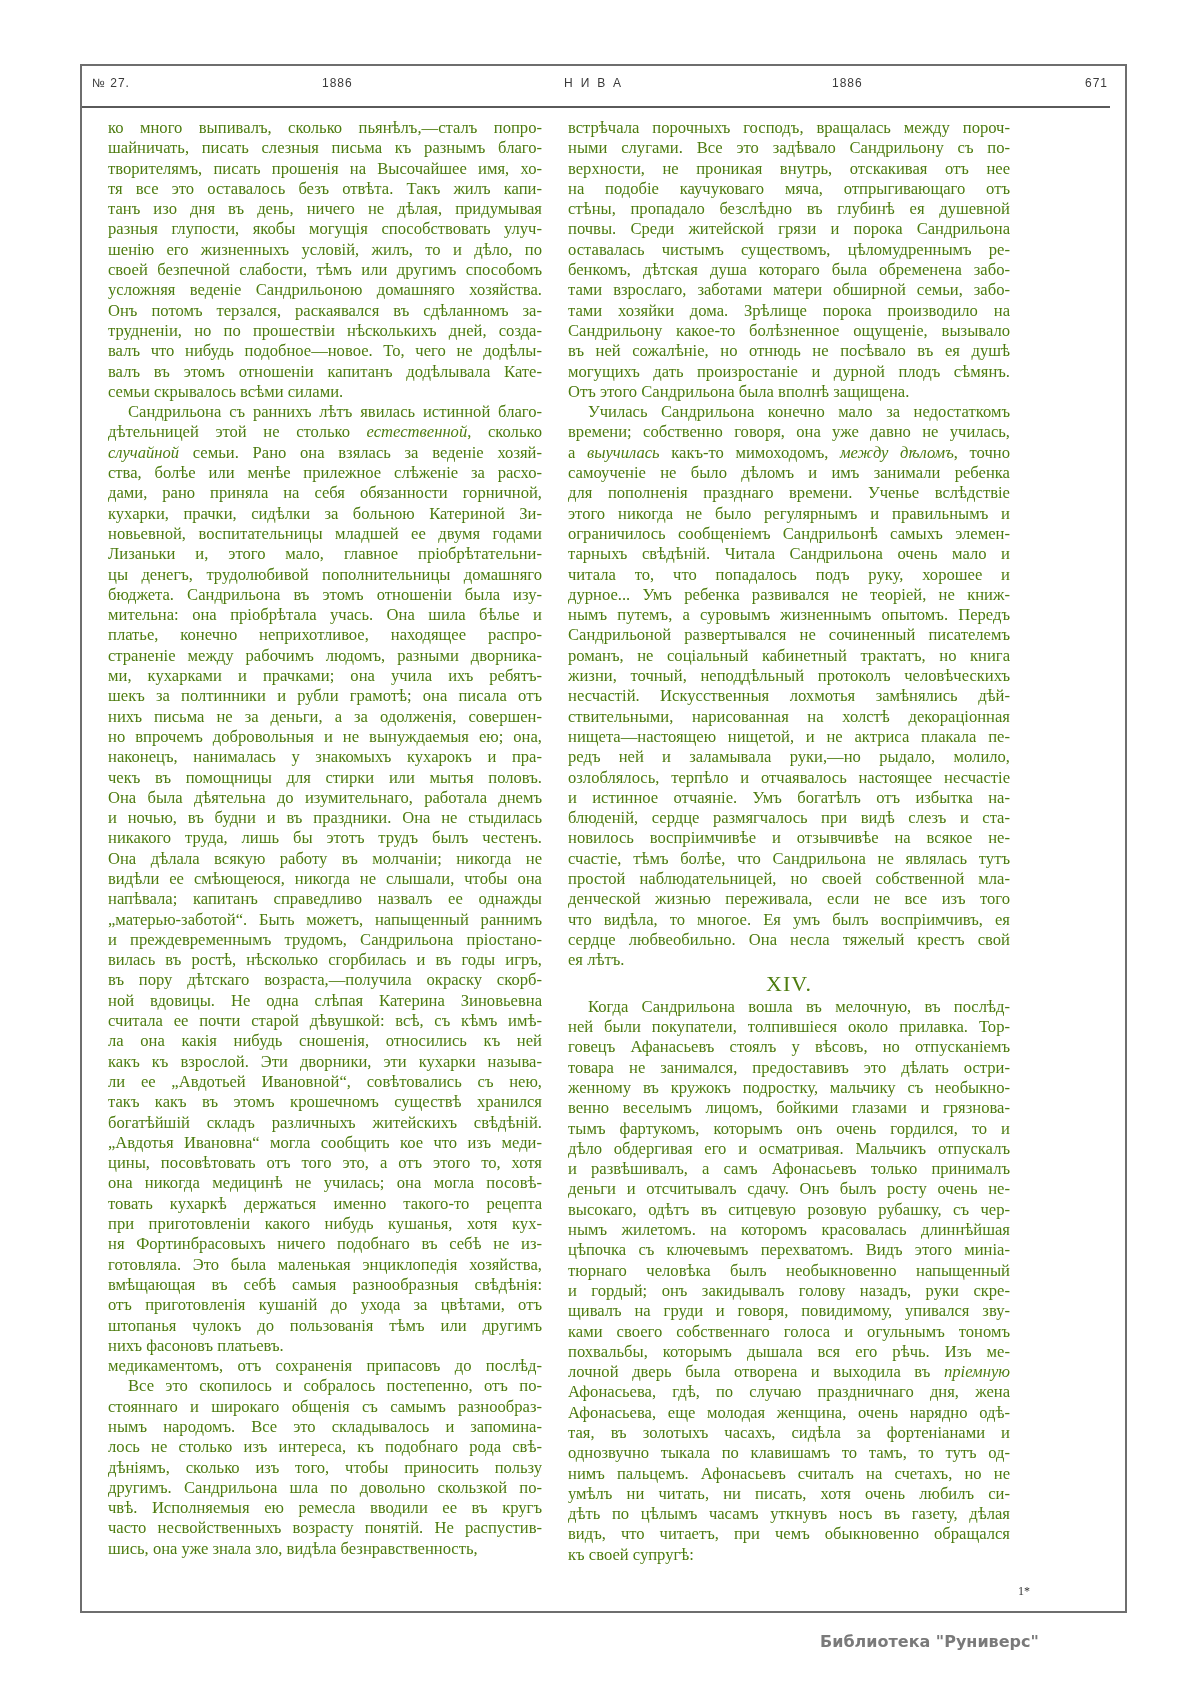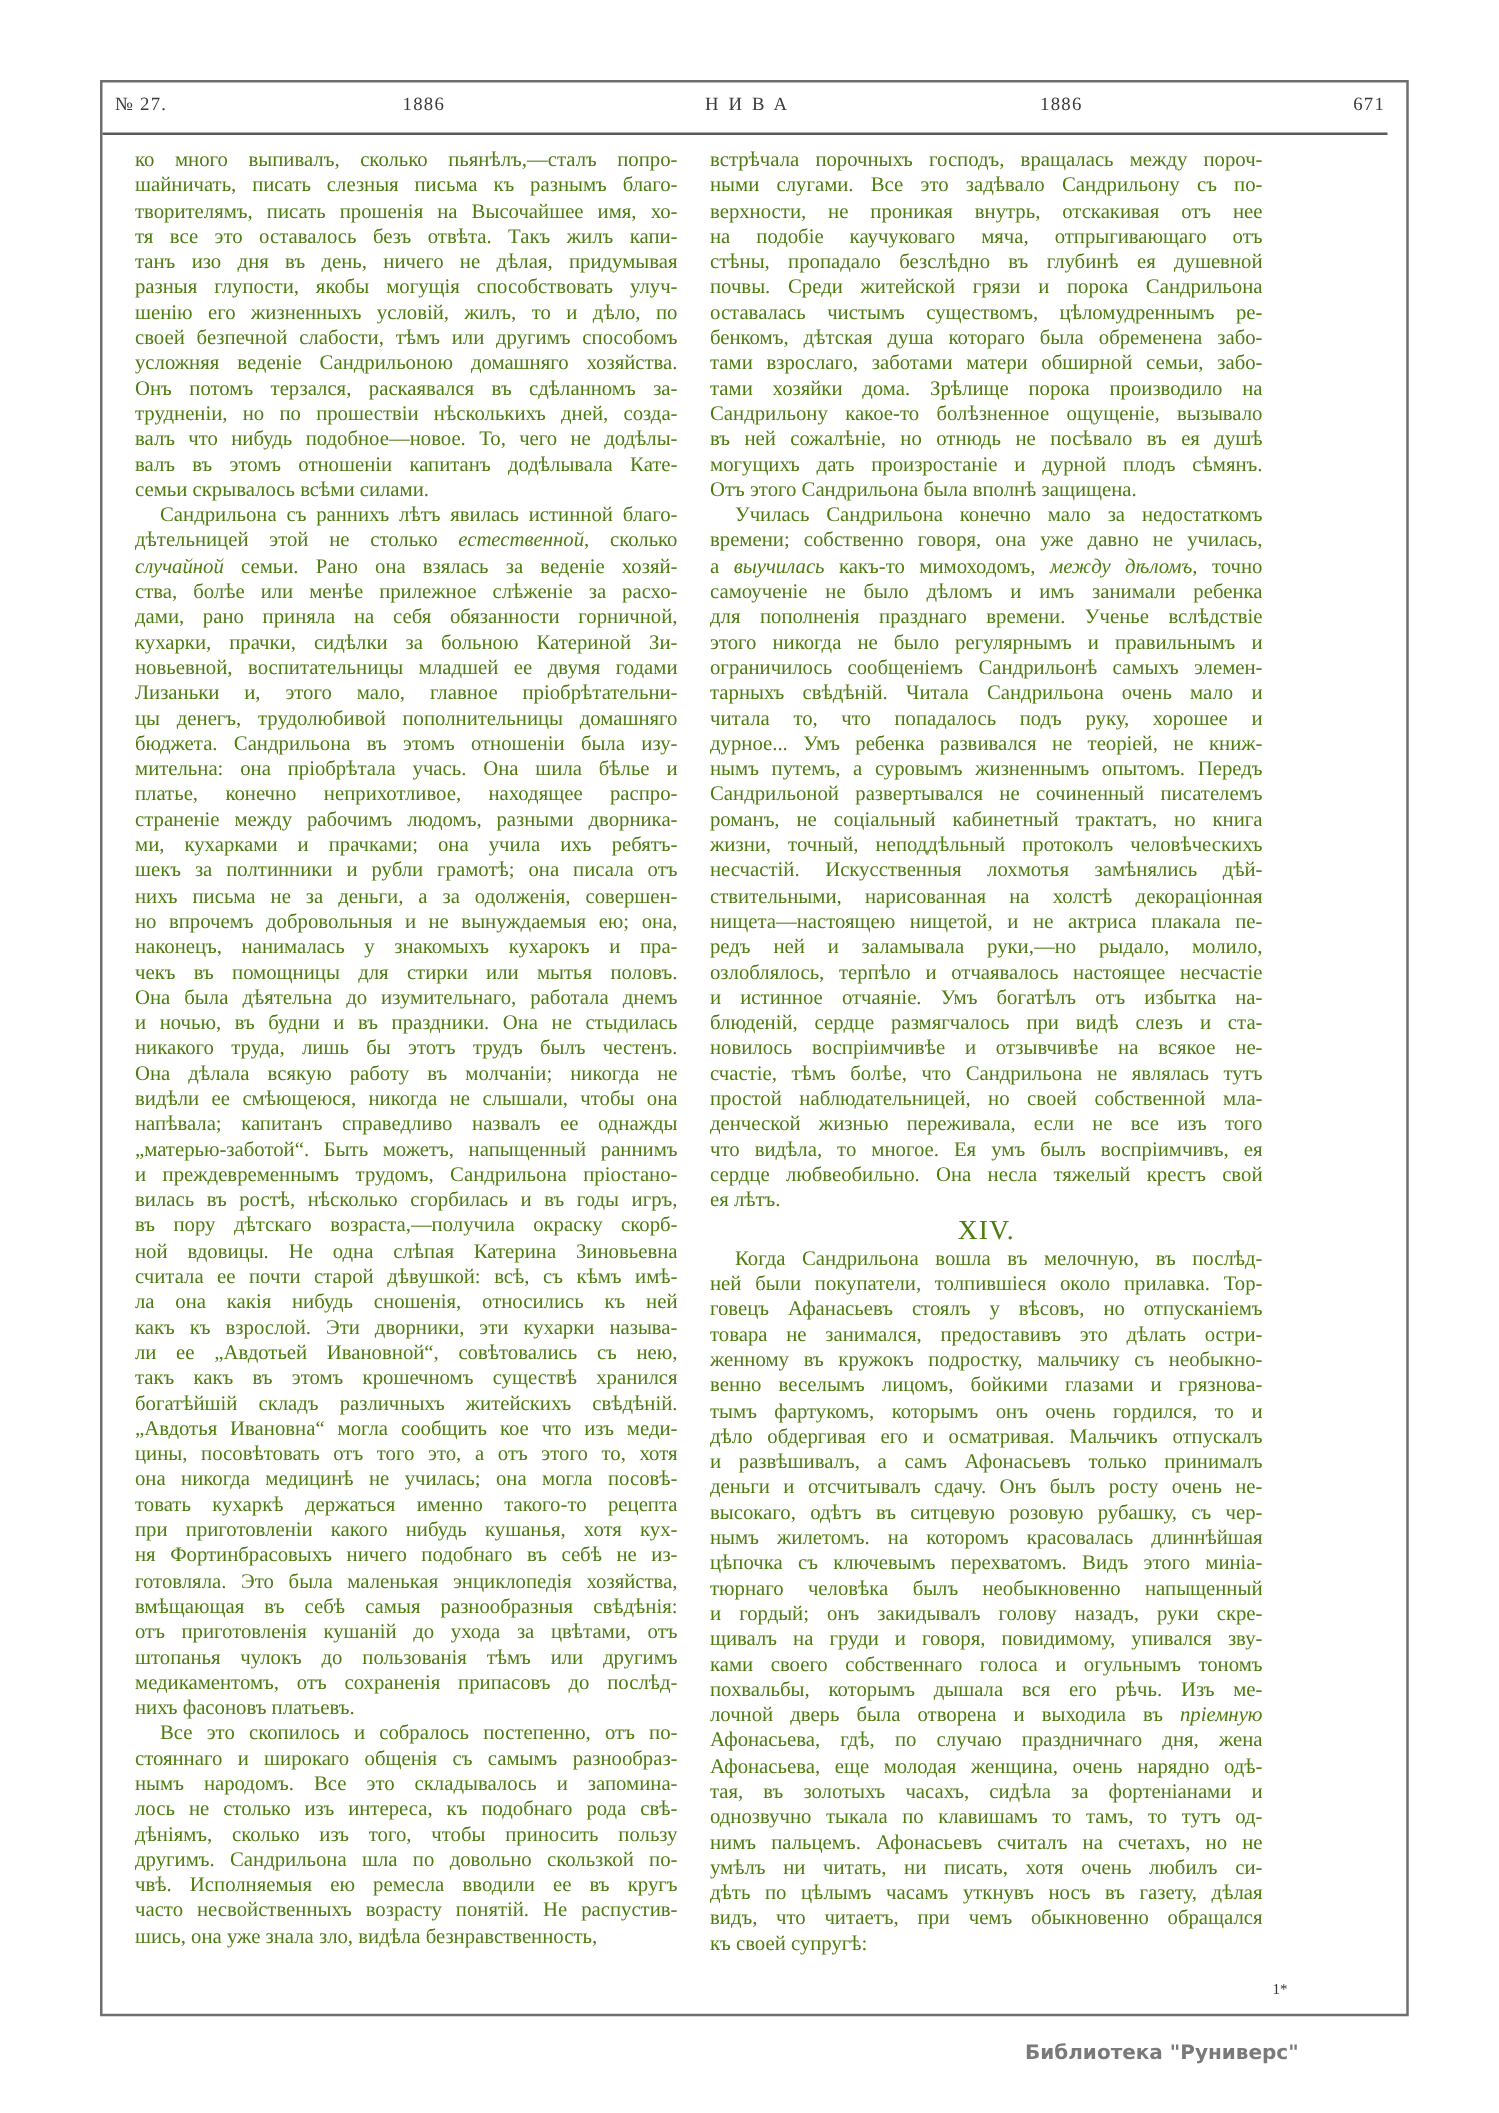--- a/index.html
+++ b/index.html
@@ -1,21 +1,21 @@
 <!DOCTYPE html>
 <html><head>
 <meta charset="utf-8">
 <style>
   html, body { margin: 0; padding: 0; background: #ffffff; }
   body { width: 1199px; height: 1690px; position: relative; overflow: hidden;
          font-family: "DejaVu Serif", "Liberation Serif", serif; color: #1c1c1c; }
   .frame { position: absolute; left: 80px; top: 64px; width: 1047px; height: 1549px;
            border: 2px solid #6e6e6e; box-sizing: border-box; }
   .header { position: absolute; left: 92px; top: 72px; width: 1016px; height: 30px;
-            font-family: Liberation Serif, serif; font-size: 15px; color: #3a3a3a; }
+            font-family: Liberation Sans, sans-serif; font-size: 12px; color: #3a3a3a; }
   .header span { position: absolute; top: 4px; letter-spacing: 1px; }
   .h-issue { left: 0; }
   .h-year-l { left: 230px; }
   .h-title { left: 472px; letter-spacing: 8px !important; }
   .h-year-r { left: 740px; }
   .h-page { right: 0; }
   .header-rule { position: absolute; left: 82px; top: 106px; width: 1028px; height: 2px; background: #5a5a5a; }
   .col { position: absolute; top: 118px; font-family: "Liberation Serif", serif;
          font-size: 16.6px; line-height: 20.3px; text-align: justify; color: #4d7c0f; }
   .col-left { left: 108px; width: 434px; }
@@ -100,22 +100,22 @@
       <span class="line">„Авдотья Ивановна“ могла сообщить кое что изъ меди-</span>
       <span class="line">цины, посовѣтовать отъ того это, а отъ этого то, хотя</span>
       <span class="line">она никогда медицинѣ не училась; она могла посовѣ-</span>
       <span class="line">товать кухаркѣ держаться именно такого-то рецепта</span>
       <span class="line">при приготовленіи какого нибудь кушанья, хотя кух-</span>
       <span class="line">ня Фортинбрасовыхъ ничего подобнаго въ себѣ не из-</span>
       <span class="line">готовляла. Это была маленькая энциклопедія хозяйства,</span>
       <span class="line">вмѣщающая въ себѣ самыя разнообразныя свѣдѣнія:</span>
       <span class="line">отъ приготовленія кушаній до ухода за цвѣтами, отъ</span>
       <span class="line">штопанья чулокъ до пользованія тѣмъ или другимъ</span>
+      <span class="line last">нихъ фасоновъ платьевъ.</span>
       <span class="line">медикаментомъ, отъ сохраненія припасовъ до послѣд-</span>
-      <span class="line last">нихъ фасоновъ платьевъ.</span>
     </p>
     <p>
       <span class="line" style="text-indent: 20px;">Все это скопилось и собралось постепенно, отъ по-</span>
       <span class="line">стояннаго и широкаго общенія съ самымъ разнообраз-</span>
       <span class="line">нымъ народомъ. Все это складывалось и запомина-</span>
       <span class="line">лось не столько изъ интереса, къ подобнаго рода свѣ-</span>
       <span class="line">дѣніямъ, сколько изъ того, чтобы приносить пользу</span>
       <span class="line">другимъ. Сандрильона шла по довольно скользкой по-</span>
       <span class="line">чвѣ. Исполняемыя ею ремесла вводили ее въ кругъ</span>
       <span class="line">часто несвойственныхъ возрасту понятій. Не распустив-</span>

